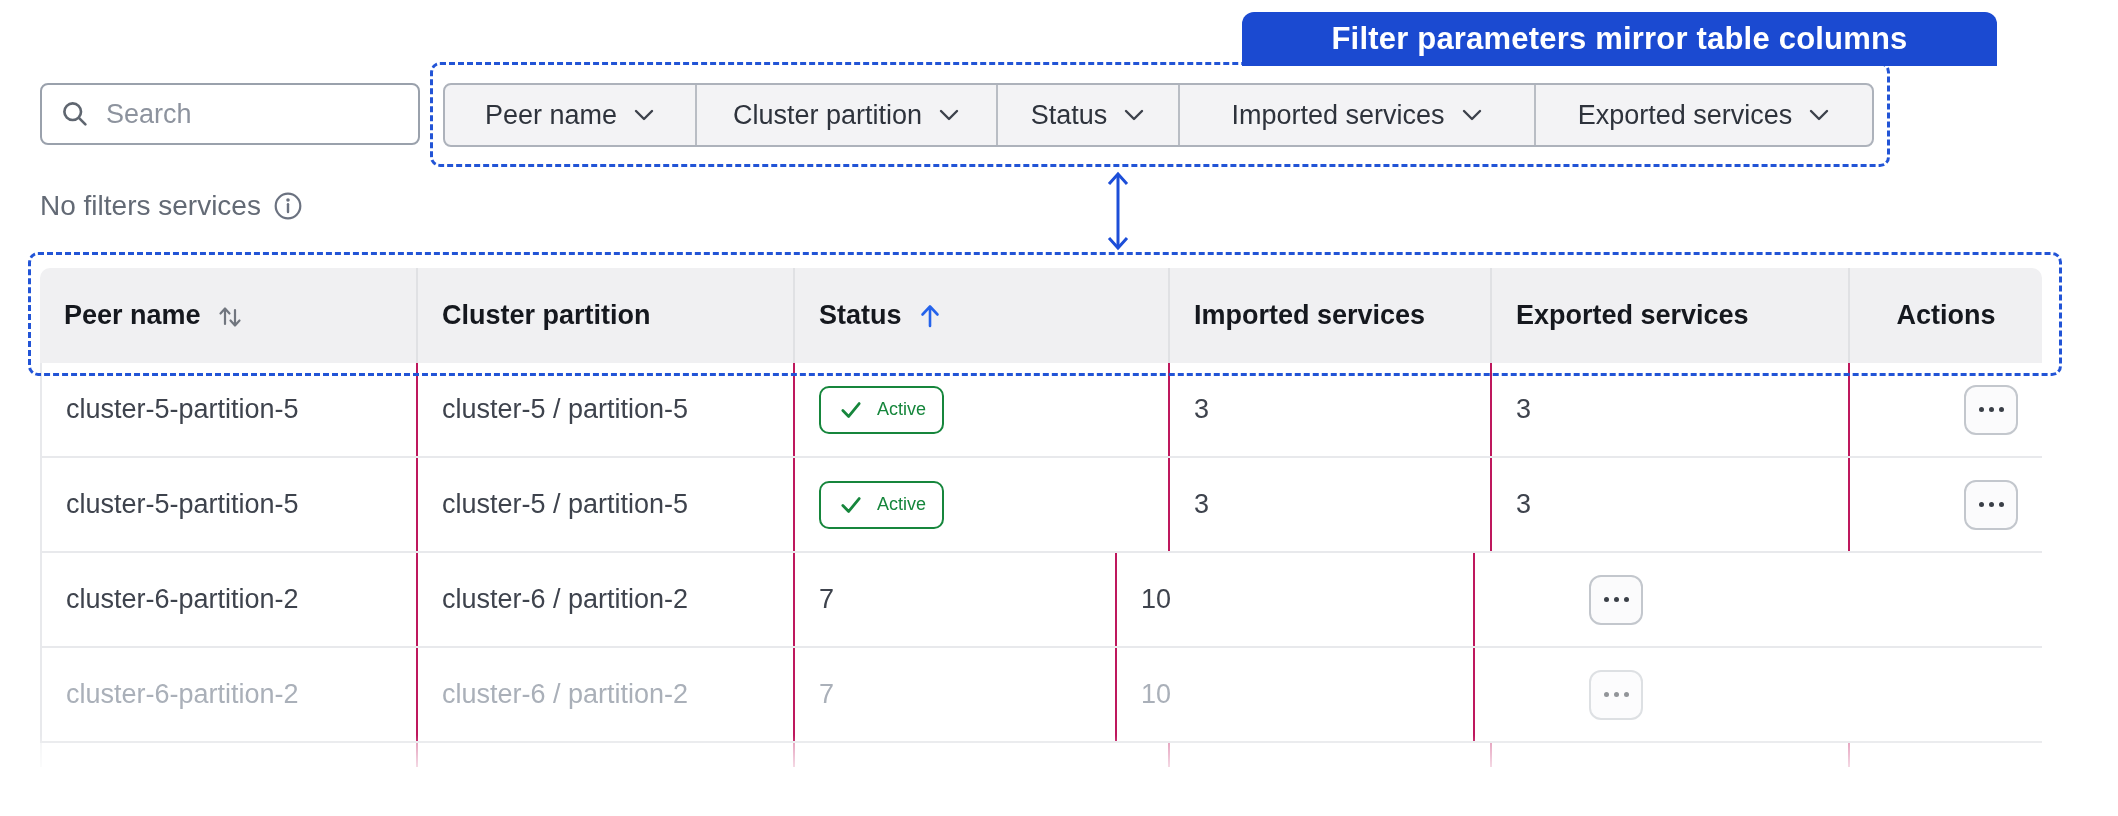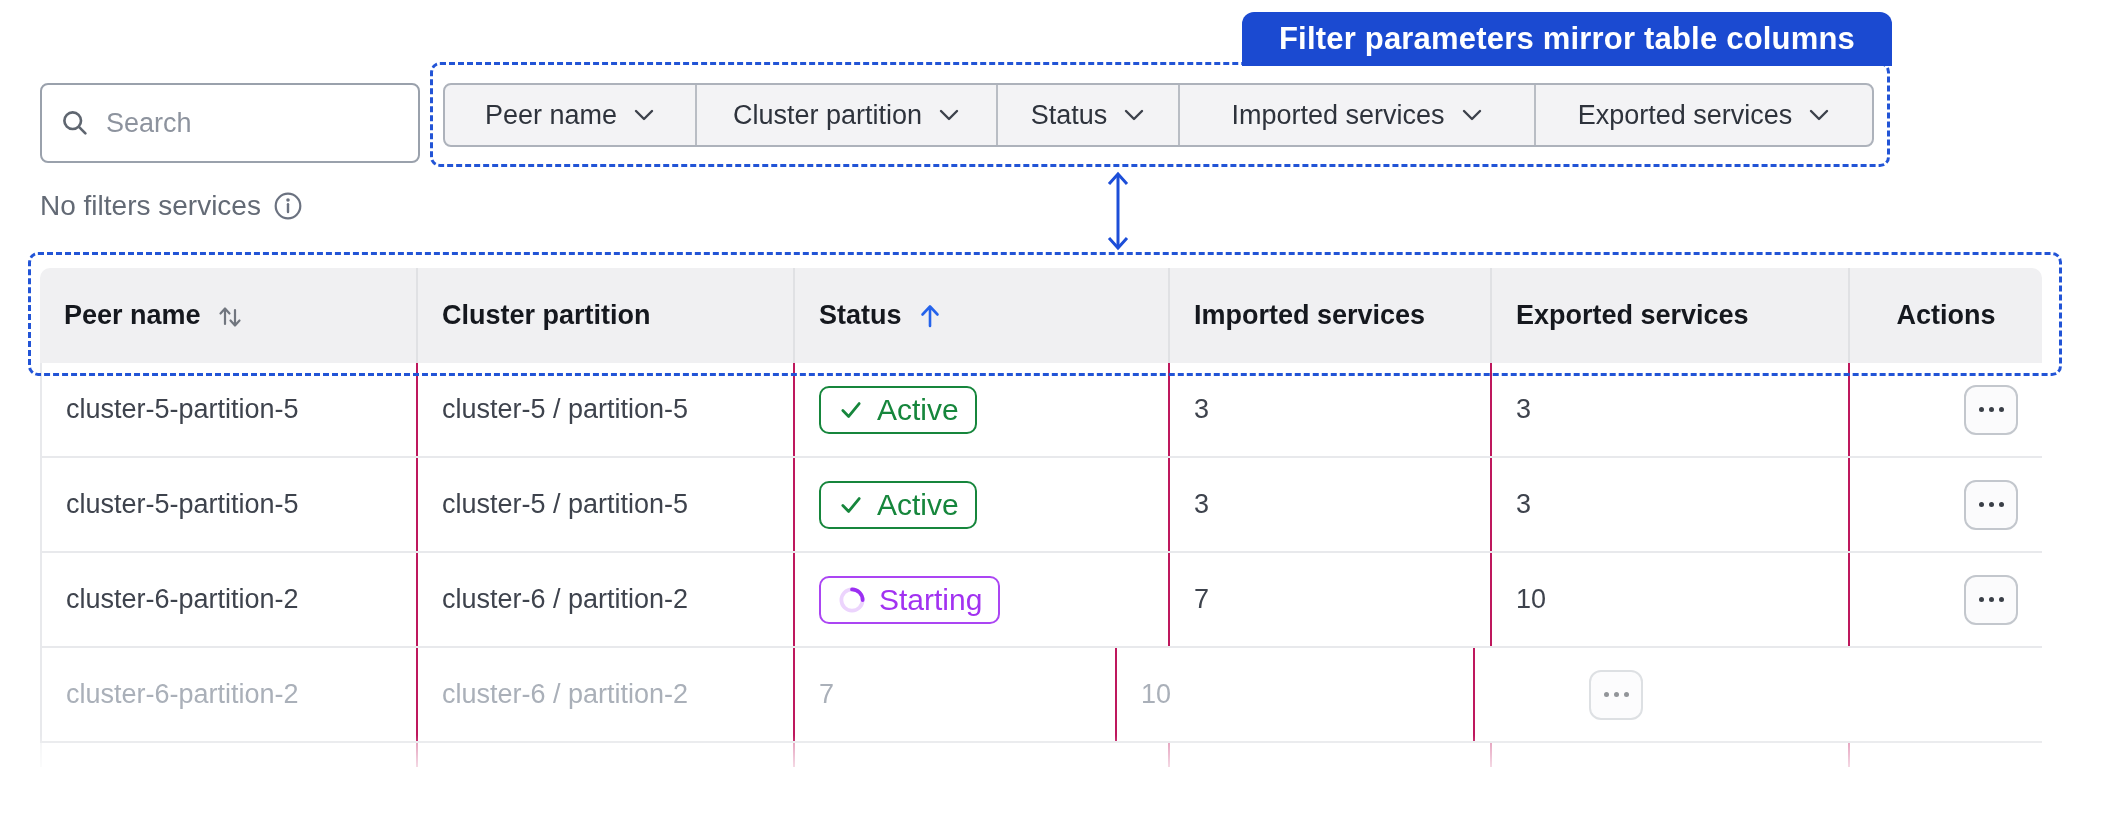--- a/index.html
+++ b/index.html
@@ -1,35 +1,35 @@
 <!DOCTYPE html>
 <html><head>
 <meta charset="utf-8">
 <style>
   * { margin:0; padding:0; box-sizing:border-box; }
   body { background:#ffffff; font-family:"Liberation Sans", sans-serif; }
   .canvas { position:relative; width:2118px; height:816px; background:#ffffff; overflow:hidden; }
 
   
-  .banner { position:absolute; left:1242px; top:12px; width:650px; height:54px;
+  .banner { position:absolute; left:1242px; top:12px; width:755px; height:54px;
     background:#1b4ad1; border-radius:12px 12px 0 0; color:#ffffff; font-weight:700;
     font-size:31px; display:flex; align-items:center; justify-content:center; z-index:3;
     letter-spacing:.2px; }
 
   
   .dash-rect { position:absolute; border:3px dashed #2254d6; border-radius:10px;
     z-index:2; pointer-events:none; }
   .dash-filters { left:430px; top:62px; width:1460px; height:105px; }
   .dash-table   { left:28px;  top:252px; width:2034px; height:124px; }
 
   
   .arrow-connector { position:absolute; left:1102px; top:170px; z-index:2; }
 
   
-  .search-box { position:absolute; left:40px; top:83px; width:380px; height:80px;
+  .search-box { position:absolute; left:40px; top:83px; width:380px; height:62px;
     background:#ffffff; border:2px solid #9aa1ac; border-radius:8px;
     display:flex; align-items:center; gap:16px; padding:0 18px; }
   .search-input { border:none; outline:none; flex:1; font-size:27px; color:#2e333c;
     font-family:"Liberation Sans", sans-serif; background:transparent; }
   .search-input::placeholder { color:#8d939e; }
 
   
   .filter-group { position:absolute; left:443px; top:83px; width:1431px; height:64px;
     background:#f3f3f5; border:2px solid #adb2bb; border-radius:8px; display:flex;
     overflow:hidden; }
@@ -58,21 +58,21 @@
     border-right:2px solid #be185d; }
   .td.c1 { border-left:2px solid #e8e9ec; }
   .td.c6 { justify-content:flex-end; }
 
   .th .sort-both-icon, .th .sort-asc-icon { display:none; line-height:0; }
   .th.sort-both .sort-both-icon { display:inline-flex; }
   .th.sort-asc  .sort-asc-icon  { display:inline-flex; }
 
   
   .badge { display:inline-flex; align-items:center; gap:12px; height:48px;
-    padding:0 16px; border-radius:10px; border:2.5px solid; font-size:30px;
+    padding:0 16px; border-radius:10px; border:2.5px solid; font-size:18px;
     background:#fff;justify-content:center; }
   .badge .icon-wrap { display:inline-flex; line-height:0; }
   .badge .badge-check-icon { display:none; }
   .badge-active .badge-check-icon { display:inline-flex; }
   .badge-active   { border-color:#16863c; color:#16863c; }
   .badge-starting { border-color:#ab45f3; color:#a232f1; }
   .badge-pending  { border-color:#9aa1ab; color:#6b7280; }
   .badge-starting .spinner-track { stroke:#ecd4fd; }
   .badge-starting .spinner-arc   { stroke:#9b2ff2; }
   .badge-pending  .spinner-track { stroke:#dadde1; }
@@ -262,32 +262,20 @@
         <span class="dot"></span>
         <span class="dot"></span>
         <span class="dot"></span>
       </div>
     </div>
   </div>
 
   <div class="t-row">
     <div class="td c1">cluster-6-partition-2</div>
     <div class="td c2">cluster-6 / partition-2</div>
-    <div class="td c3">
-      <span class="badge badge-starting">
-
-        <span class="icon-wrap badge-spinner-icon">
-          <svg width="30" height="30" viewBox="0 0 24 24">
-            <circle class="spinner-track" cx="12" cy="12" r="8.5" fill="none" stroke-width="3"></circle>
-            <path class="spinner-arc" d="M12 3.5 A8.5 8.5 0 0 1 20.5 12" fill="none" stroke-width="3" stroke-linecap="round"></path>
-          </svg>
-        </span>
-        <span>Starting</span>
-      </span>
-    </div>
     <div class="td c4">7</div>
     <div class="td c5">10</div>
     <div class="td c6" style="border-right:none;">
       <div class="actions-btn">
         <span class="dot"></span>
         <span class="dot"></span>
         <span class="dot"></span>
       </div>
     </div>
   </div>

